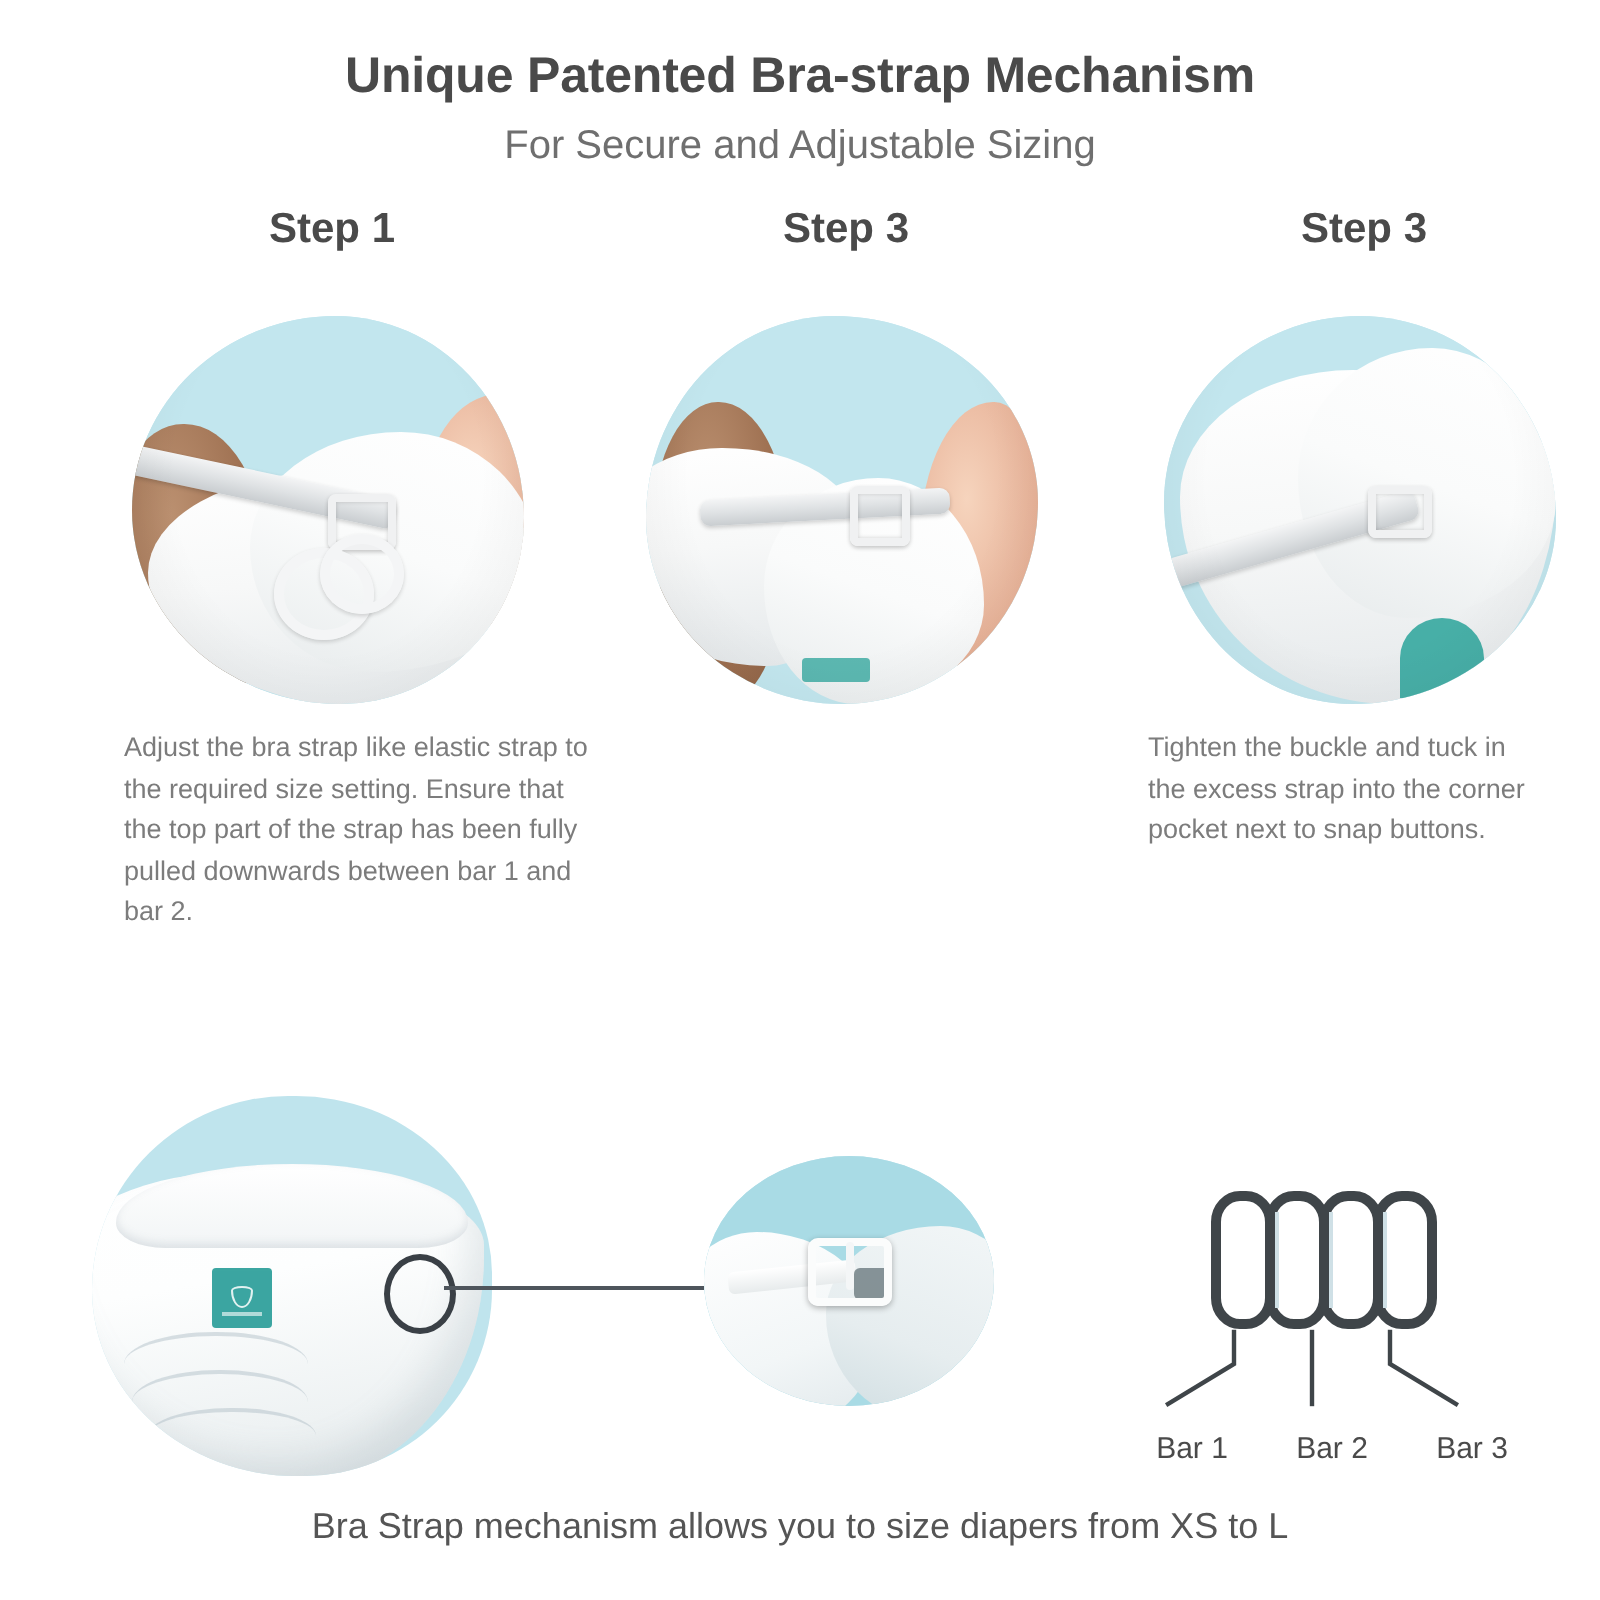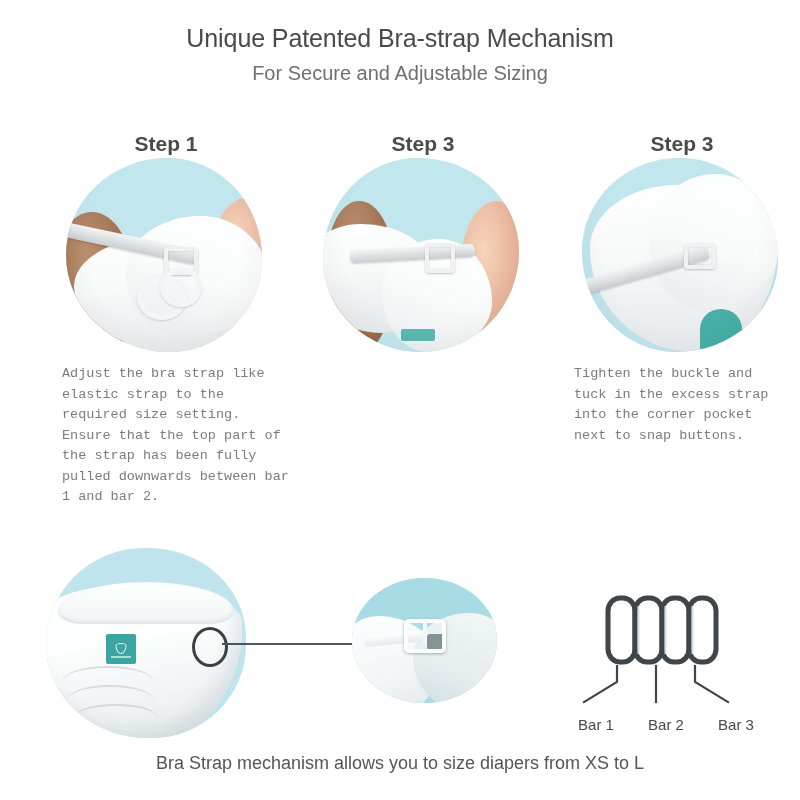--- a/index.html
+++ b/index.html
@@ -22,39 +22,39 @@
   }
 
   
   .title {
     position: absolute;
     top: 24px;
     left: 0;
     width: 800px;
     text-align: center;
     font-size: 25px;
-    font-weight: normal;
+    font-weight: bold;
     color: #4a4a4a;
     letter-spacing: -0.1px;
   }
   .subtitle {
     position: absolute;
     top: 62px;
     left: 0;
     width: 800px;
     text-align: center;
     font-size: 20px;
     font-weight: normal;
     color: #6f6f6f;
   }
 
   
   .step-head {
     position: absolute;
-    top: 132px;
+    top: 103px;
     font-size: 21px;
     font-weight: bold;
     color: #4a4a4a;
     text-align: center;
     width: 200px;
   }
   .sh1 { left: 66px; }
   .sh2 { left: 323px; }
   .sh3 { left: 582px; text-align: center; }
 
@@ -144,21 +144,20 @@
     background: radial-gradient(ellipse at 50% 42%, rgba(0,0,0,0) 55%, rgba(0,0,0,0.07) 100%);
   }
 
   
   .caption {
     position: absolute;
     top: 364px;
     font-size: 13.5px;
     line-height: 20.5px;
     color: #7c7c7c;
-    font-family: Liberation Mono, monospace;
   }
   .c1 { left: 62px; width: 232px; }
   .c2 { left: 322px; width: 232px; }
   .c3 { left: 574px; width: 200px; }
 
   
   .where-head {
     position: absolute;
     top: 513px;
     left: 0;

